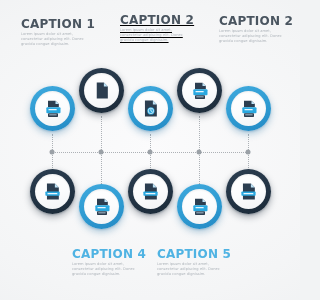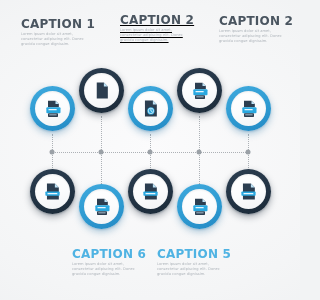--- a/index.html
+++ b/index.html
@@ -277,21 +277,21 @@
     <p class="cap-title">CAPTION 2</p>
     <p class="cap-body">Lorem ipsum dolor sit amet, consectetur adipiscing elit. Donec gravida congue dignissim.</p>
   </div>
 
   <div class="caption slate" style="left:219px; top:17px;">
     <p class="cap-title">CAPTION 2</p>
     <p class="cap-body">Lorem ipsum dolor sit amet, consectetur adipiscing elit. Donec gravida congue dignissim.</p>
   </div>
 
   <div class="caption accent" style="left:72px; top:250px;">
-    <p class="cap-title">CAPTION 6</p>
+    <p class="cap-title">CAPTION 4</p>
     <p class="cap-body">Lorem ipsum dolor sit amet, consectetur adipiscing elit. Donec gravida congue dignissim.</p>
   </div>
 
   <div class="caption accent" style="left:157px; top:250px;">
     <p class="cap-title">CAPTION 5</p>
     <p class="cap-body">Lorem ipsum dolor sit amet, consectetur adipiscing elit. Donec gravida congue dignissim.</p>
   </div>
 
 </div>
 

